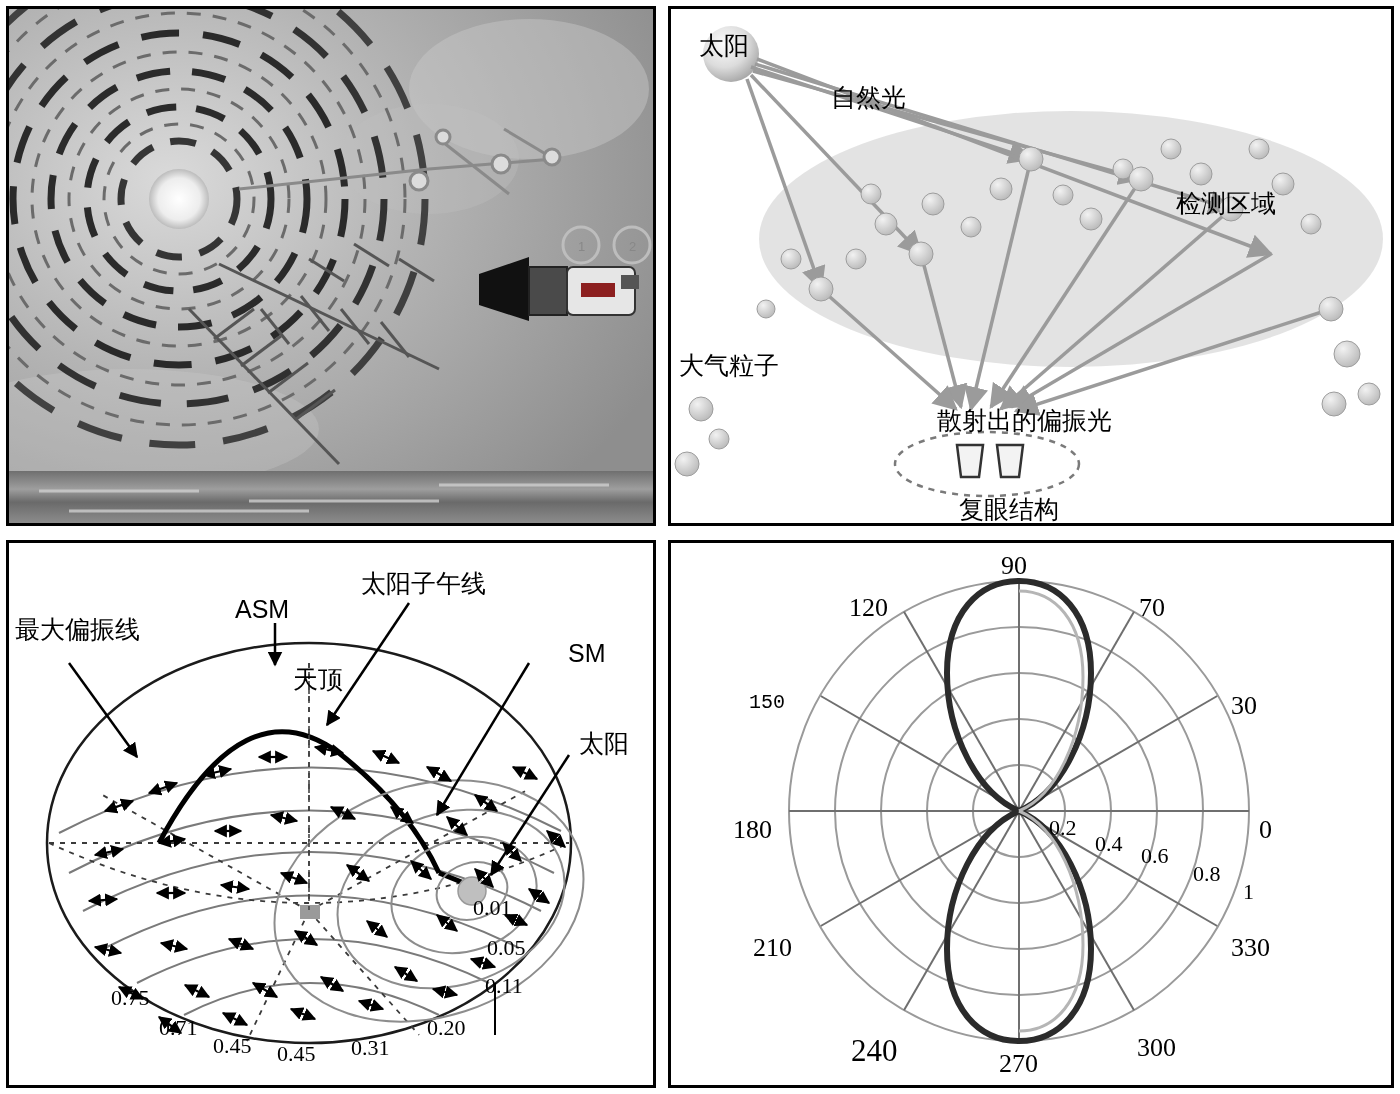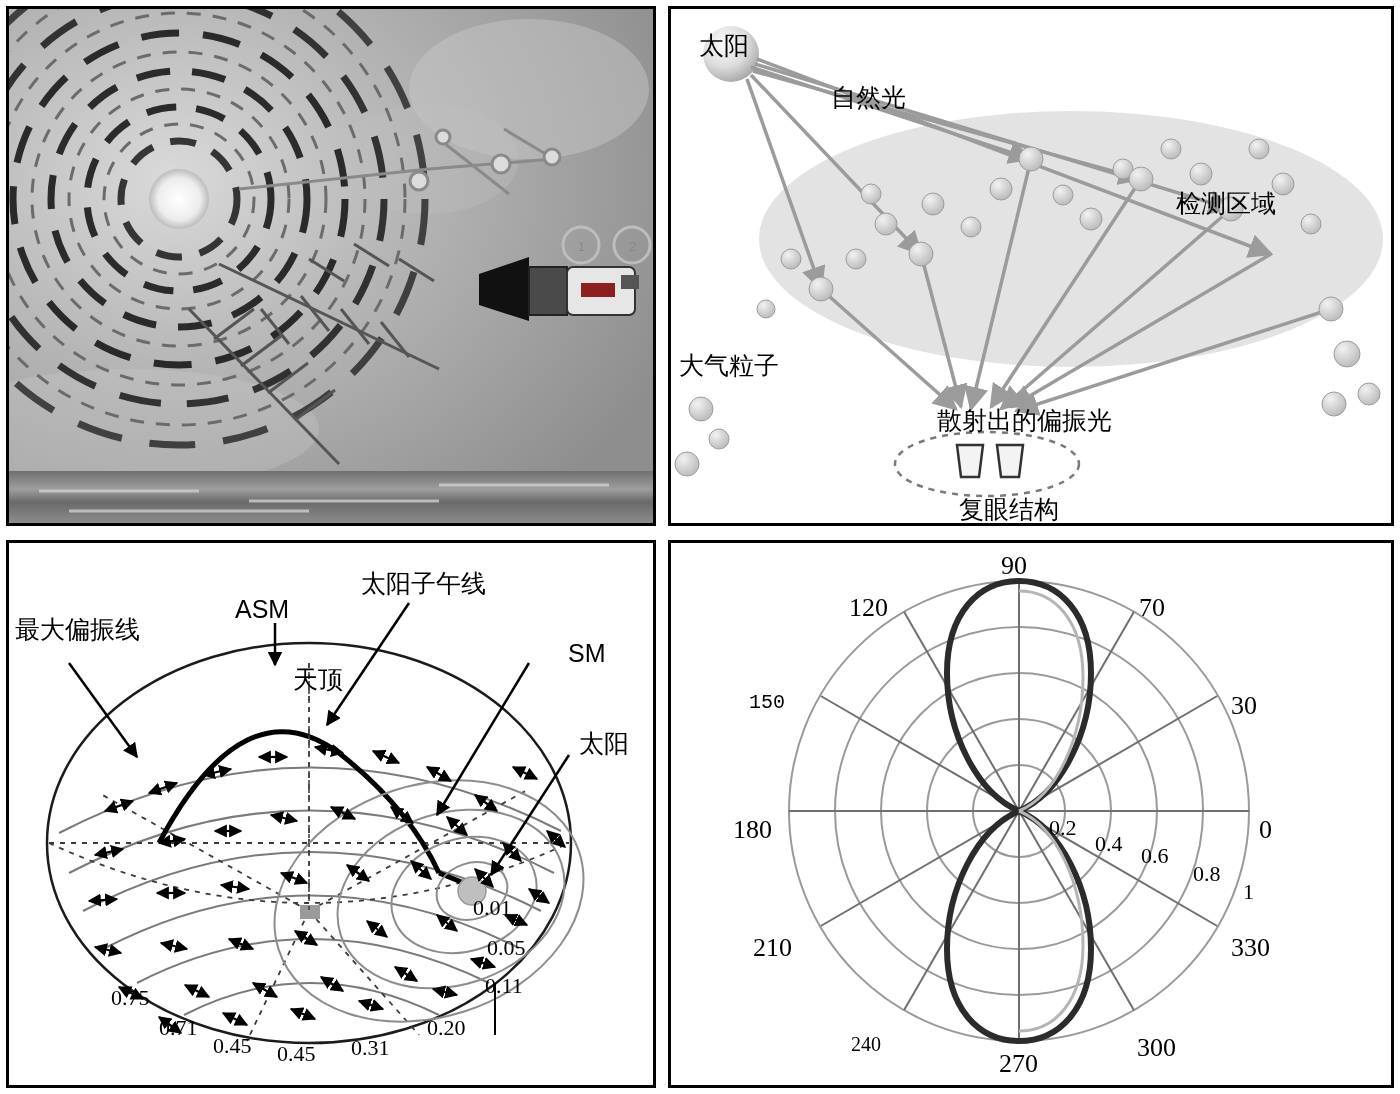--- a/index.html
+++ b/index.html
@@ -375,21 +375,21 @@
 
       <span class="num" style="left:330px;top:8px;font-size:26px;text-align:right;">90</span>
       <span class="num" style="left:178px;top:50px;font-size:26px;">120</span>
       <span class="num" style="left:468px;top:50px;font-size:26px;">70</span>
       <span class="num" style="left:78px;top:148px;font-size:20px;font-family:Liberation Mono, monospace;">150</span>
       <span class="num" style="left:560px;top:148px;font-size:26px;">30</span>
       <span class="num" style="left:62px;top:272px;font-size:26px;">180</span>
       <span class="num" style="left:588px;top:272px;font-size:26px;">0</span>
       <span class="num" style="left:82px;top:390px;font-size:26px;">210</span>
       <span class="num" style="left:560px;top:390px;font-size:26px;">330</span>
-      <span class="num" style="left:180px;top:490px;font-size:20px;">240</span>
+      <span class="num" style="left:180px;top:490px;font-size:31px;">240</span>
       <span class="num" style="left:466px;top:490px;font-size:26px;text-align:right;">300</span>
       <span class="num" style="left:328px;top:506px;font-size:26px;">270</span>
 
       <span class="num" style="left:378px;top:272px;">0.2</span>
       <span class="num" style="left:424px;top:288px;">0.4</span>
       <span class="num" style="left:470px;top:300px;">0.6</span>
       <span class="num" style="left:522px;top:318px;">0.8</span>
       <span class="num" style="left:572px;top:336px;">1</span>
     </div>
   </div>

